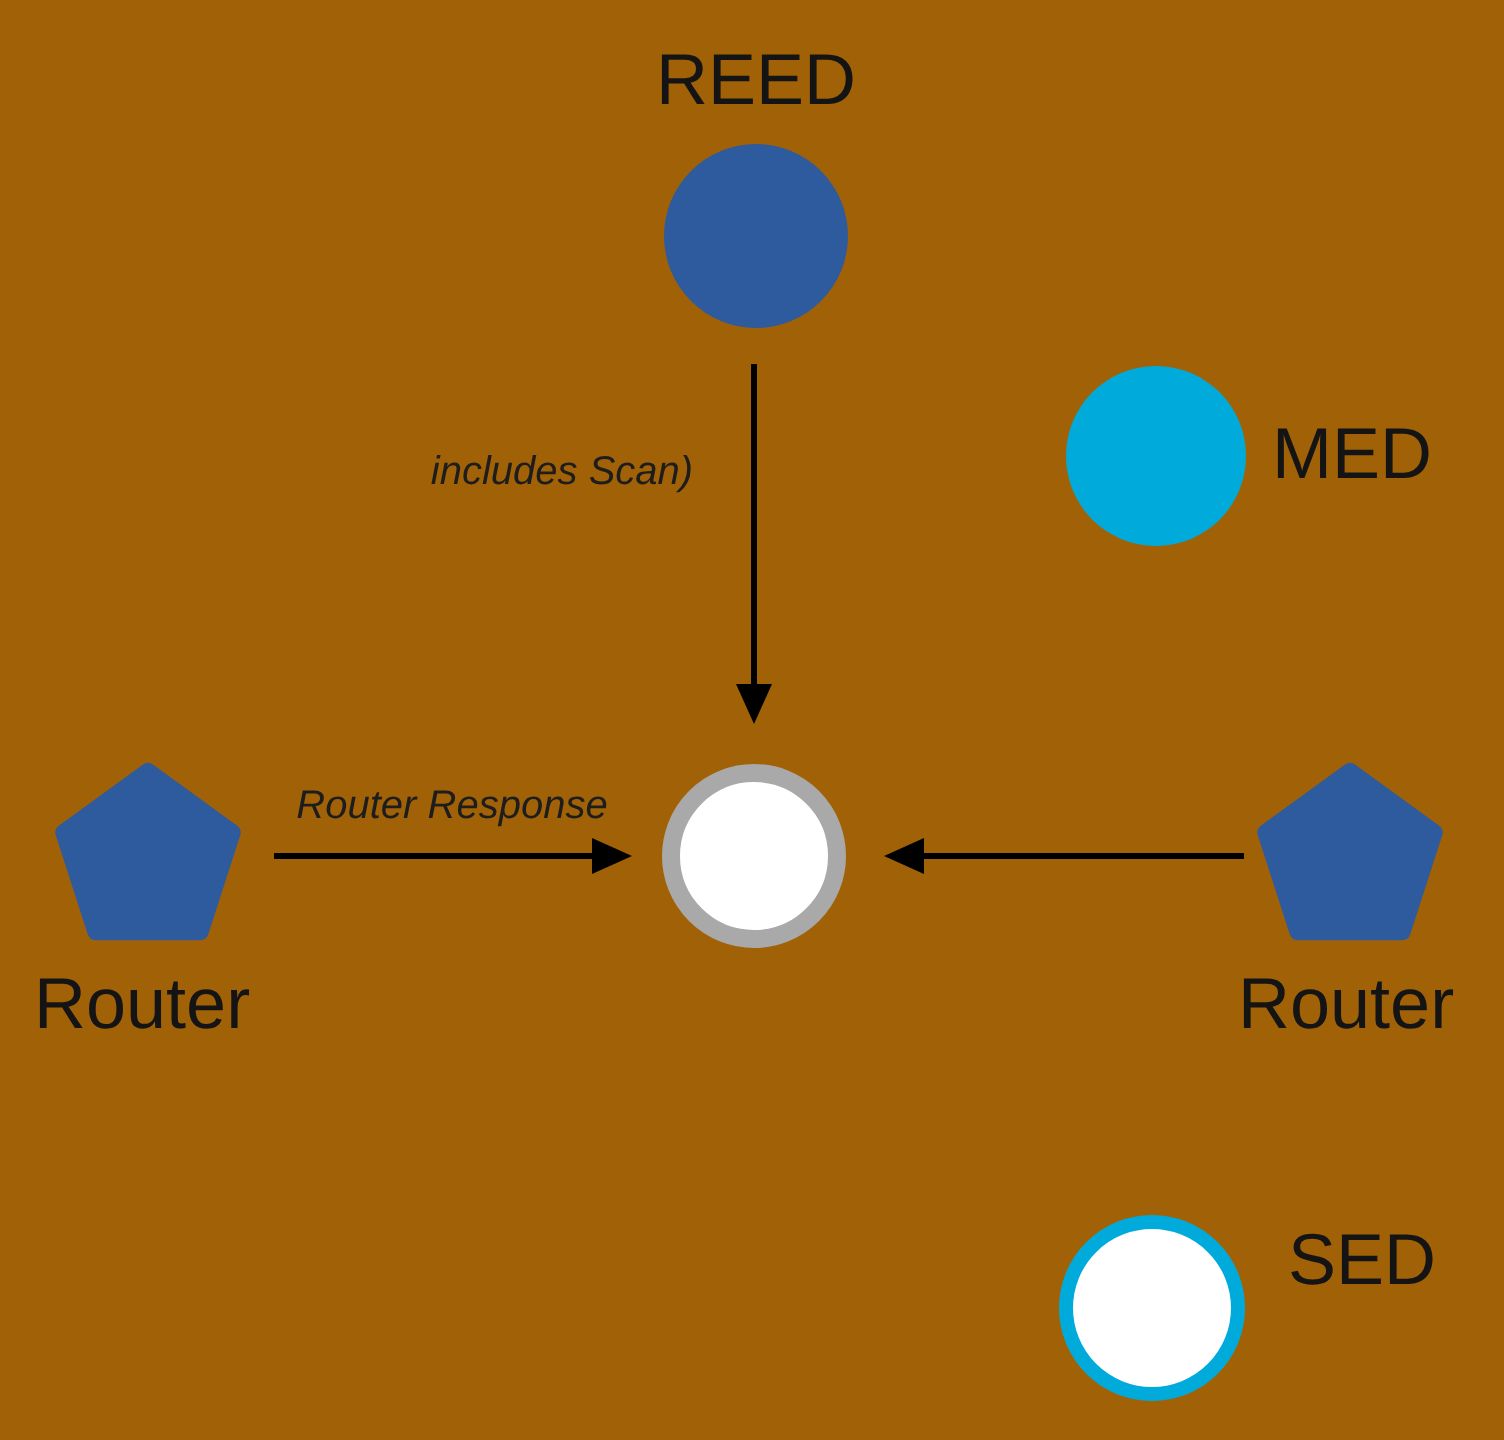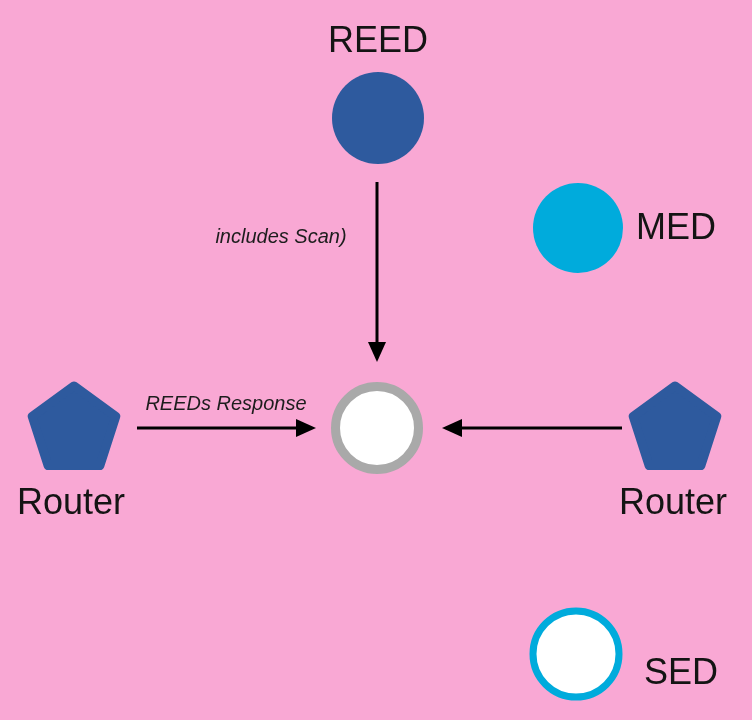--- a/index.html
+++ b/index.html
@@ -1,19 +1,19 @@
 <!DOCTYPE html>
 <html><head>
 <meta charset="utf-8">
 <style>
   html,body{margin:0;padding:0;background:#ffffff;}
   #canvas{
     position:relative;
     width:752px;height:720px;
-    background:#f9a8d4;
+    background:#a16207;
     font-family:"Liberation Sans","DejaVu Sans",sans-serif;
     overflow:hidden;
   }
   #shapes{position:absolute;left:0;top:0;}
   .label{
     position:absolute;
     font-size:36px;
     color:#141414;
     white-space:nowrap;
     line-height:1.1;
@@ -55,25 +55,25 @@
     <polygon points="316,428 296,419 296,437" fill="#000000"></polygon>
 
     <line x1="622" y1="428" x2="459" y2="428" stroke-width="3" stroke="#000000"></line>
     <polygon points="442,428 462,419 462,437" fill="#000000"></polygon>
   </svg>
 
   <div class="label centered" style="left:378px;top:20px;">REED</div>
 
   <div class="label" style="left:636px;top:207px;text-align:right;">MED</div>
 
-  <div class="label" style="left:644px;top:652px;">SED</div>
+  <div class="label" style="left:644px;top:610px;">SED</div>
 
   <div class="label" style="left:17px;top:482px;">Router</div>
 
   <div class="label" style="left:619px;top:482px;">Router</div>
 
   <div class="annotation centered" style="left:281px;top:223px;">
     <div>includes Scan)</div>
   </div>
 
-  <div class="annotation centered" style="left:226px;top:390px;">REEDs Response</div>
+  <div class="annotation centered" style="left:226px;top:390px;">Router Response</div>
 
 </div>
 
 </body></html>

